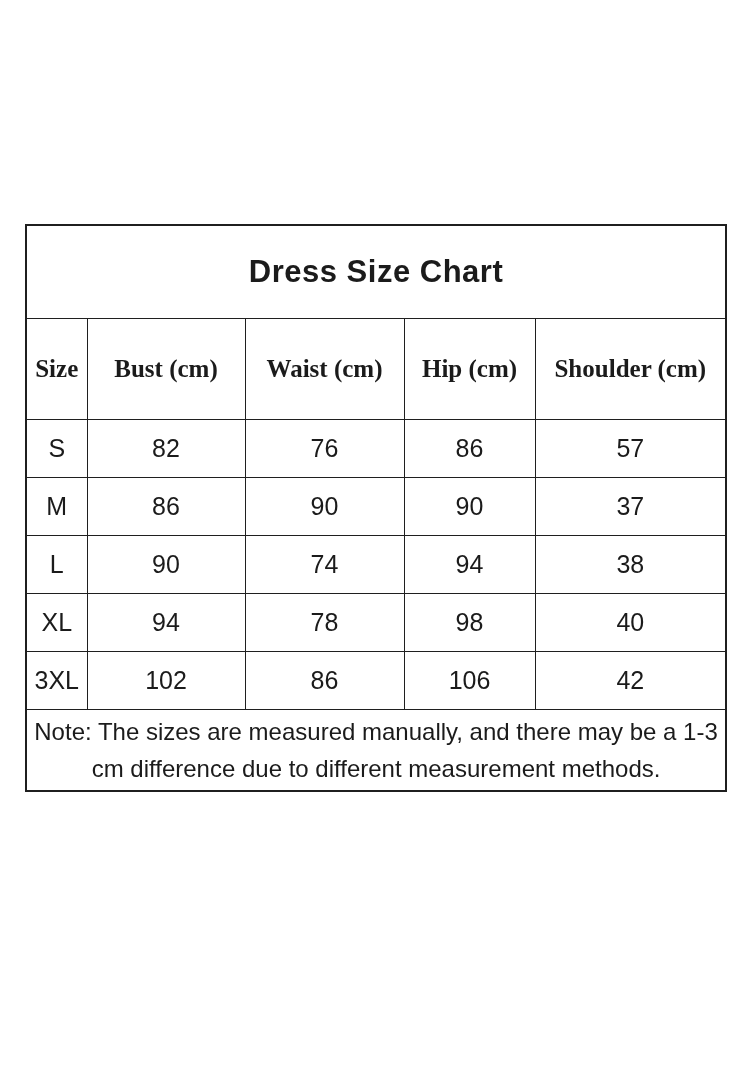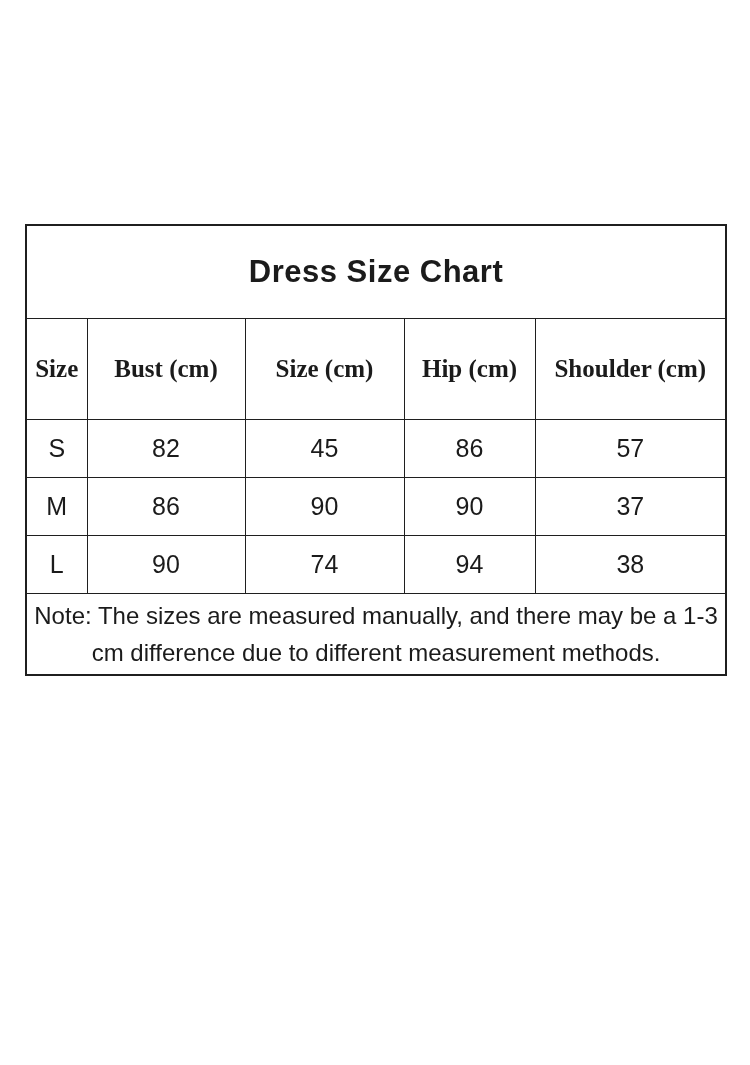--- a/index.html
+++ b/index.html
@@ -67,42 +67,56 @@
     <col style="width:131px">
     <col style="width:191px">
   </colgroup>
   <tbody>
     <tr class="title-row">
       <td colspan="5">Dress Size Chart</td>
     </tr>
     <tr class="header-row">
       <th>Size</th>
       <th>Bust (cm)</th>
-      <th>Size (cm)</th>
+      <th>Waist (cm)</th>
       <th>Hip (cm)</th>
       <th>Shoulder (cm)</th>
     </tr>
     <tr class="data-row">
       <td>S</td>
       <td>82</td>
-      <td>45</td>
+      <td>76</td>
       <td>86</td>
       <td>57</td>
     </tr>
     <tr class="data-row">
       <td>M</td>
       <td>86</td>
       <td>90</td>
       <td>90</td>
       <td>37</td>
     </tr>
     <tr class="data-row">
       <td>L</td>
       <td>90</td>
       <td>74</td>
       <td>94</td>
       <td>38</td>
     </tr>
+    <tr class="data-row">
+      <td>XL</td>
+      <td>94</td>
+      <td>78</td>
+      <td>98</td>
+      <td>40</td>
+    </tr>
+    <tr class="data-row">
+      <td>3XL</td>
+      <td>102</td>
+      <td>86</td>
+      <td>106</td>
+      <td>42</td>
+    </tr>
     <tr class="note-row">
       <td colspan="5">Note: The sizes are measured manually, and there may be a 1-3 cm difference due to different measurement methods.</td>
     </tr>
   </tbody>
 </table>
 
 </body></html>

